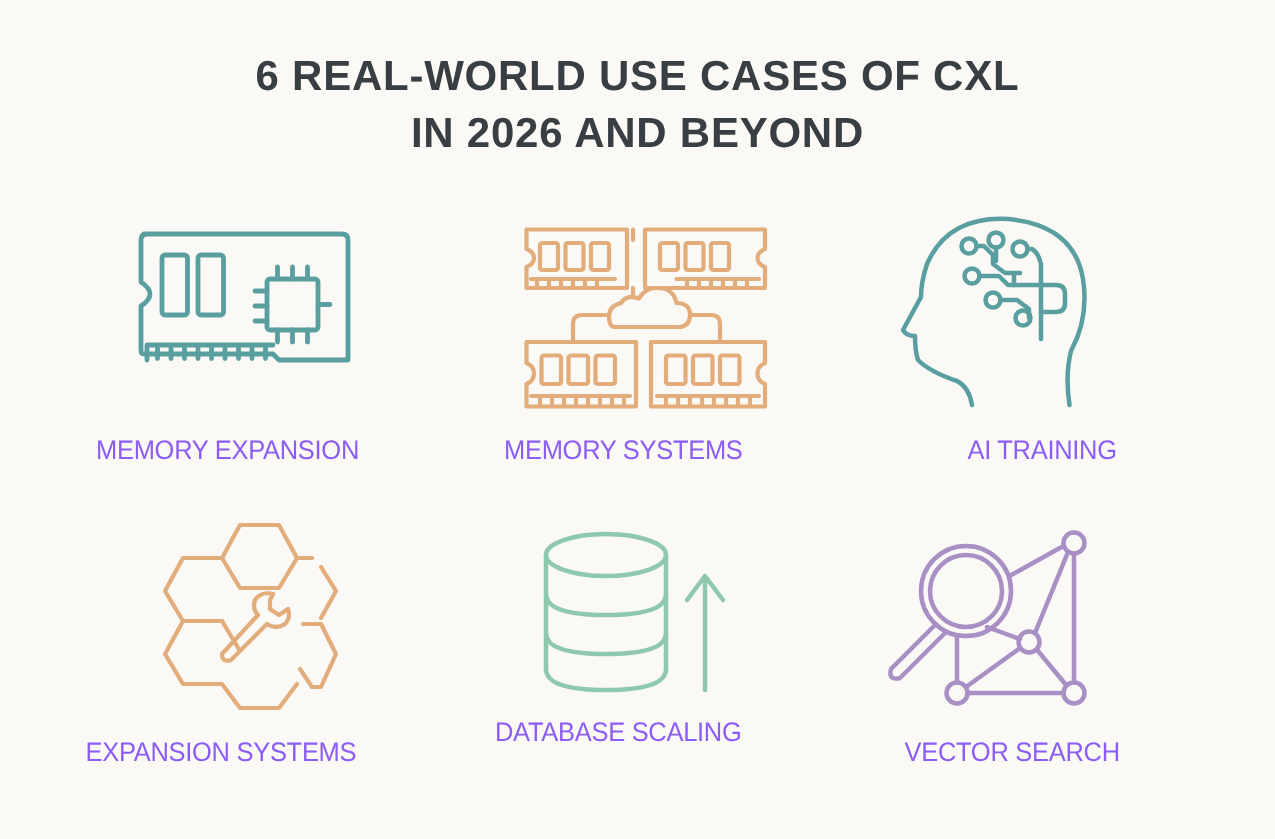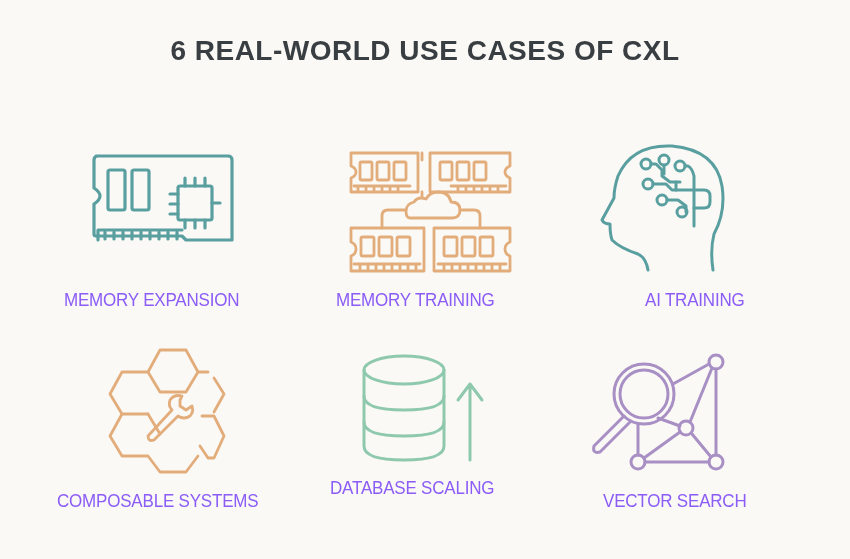--- a/index.html
+++ b/index.html
@@ -24,20 +24,21 @@
     font-size:17px; font-weight:400; color:#8b5cf6;
     letter-spacing:-0.2px; transform:scaleY(1.05);
   }
   svg { display:block; overflow:visible; }
 </style>
 </head>
 <body>
 
 <div class="title">
   <div>6 REAL-WORLD USE CASES OF CXL</div>
+  <div>IN 2026 AND BEYOND</div>
 </div>
 
 <div class="card">
   <div class="icon" style="left:90px;top:152px;">
     <svg width="150" height="96" viewBox="0 0 150 96" fill="none" stroke="#5a9fa0" stroke-width="3.2" stroke-linejoin="round" stroke-linecap="round">
       <path d="M6 4 H138 Q142 4 142 8 V88 H96 L92 84 H6 Q4 84 4 82 V52 Q10 48 10 44 Q10 40 4 36 V8 Q4 4 8 4 Z"></path>
       <rect x="18" y="18" width="17" height="40" rx="2"></rect>
       <rect x="42" y="18" width="17" height="40" rx="2"></rect>
       <rect x="88" y="34" width="34" height="34" rx="2"></rect>
       <path d="M95 34 V26 M105 34 V26 M115 34 V26 M95 68 V76 M105 68 V76 M115 68 V76 M88 42 H80 M88 52 H80 M88 62 H80 M122 51 H130"></path>
@@ -75,21 +76,21 @@
         <rect x="49" y="87" width="13" height="19" rx="1.5"></rect>
       <path d="M6 114 H72 M12 114 V120 M20 114 V120 M28 114 V120 M36 114 V120 M44 114 V120 M52 114 V120 M60 114 V120 M68 114 V120"></path>
 
       <path d="M86 78 H162 V92 Q157 94 157 99 Q157 104 162 106 V121 H86 Z"></path>
       <rect x="96" y="87" width="13" height="19" rx="1.5"></rect>
         <rect x="114" y="87" width="13" height="19" rx="1.5"></rect>
         <rect x="132" y="87" width="13" height="19" rx="1.5"></rect>
       <path d="M90 114 H158 M96 114 V120 M104 114 V120 M112 114 V120 M120 114 V120 M128 114 V120 M136 114 V120 M144 114 V120 M152 114 V120"></path>
     </svg>
   </div>
-  <div class="label" style="left:336px;top:291px;">MEMORY TRAINING</div>
+  <div class="label" style="left:336px;top:291px;">MEMORY SYSTEMS</div>
 </div>
 
 <div class="card">
   <div class="icon" style="left:598px;top:142px;">
     <svg width="130" height="132" viewBox="0 0 130 132" fill="none" stroke="#5a9fa0" stroke-width="3" stroke-linejoin="round" stroke-linecap="round">
       <path d="M115 128 Q112 108 116 92 Q128 70 124 44 Q118 8 74 4 Q34 2 20 34 Q16 46 16 56 L4 78 Q6 82 12 82 Q12 92 14 98 Q22 106 40 112 Q48 116 50 128"></path>
       <circle cx="48" cy="22" r="5"></circle>
         <circle cx="66" cy="18" r="5"></circle>
         <circle cx="82" cy="24" r="5"></circle>
       <circle cx="50" cy="42" r="5"></circle>
@@ -111,21 +112,21 @@
     <svg width="128" height="128" viewBox="0 0 128 128" fill="none" stroke="#e3ad7b" stroke-width="2.8" stroke-linejoin="round" stroke-linecap="round">
       <path d="M44 26 L56 4 H82 L94 26 L82 46 H56 Z"></path>
       <path d="M44 26 H18 L6 48 L18 68 H44"></path>
       <path d="M94 26 H104 M110 32 L120 48 L110 66"></path>
       <path d="M18 68 L6 90 L18 110 H44 L56 126 H82 L94 110"></path>
       <path d="M96 100 L104 112 H110 L120 90 L110 70 H98"></path>
       <path d="M44 68 L56 88"></path>
       <path d="M78 50 Q70 48 66 54 Q64 60 68 64 L44 90 Q44 96 50 94 L74 70 Q80 74 86 70 Q90 66 88 60 L82 64 L76 60 L76 54 Z"></path>
     </svg>
   </div>
-  <div class="label" style="left:57px;top:492px;">COMPOSABLE SYSTEMS</div>
+  <div class="label" style="left:57px;top:492px;">EXPANSION SYSTEMS</div>
 </div>
 
 <div class="card">
   <div class="icon" style="left:360px;top:352px;">
     <svg width="130" height="112" viewBox="0 0 130 112" fill="none" stroke="#8fc9ad" stroke-width="3" stroke-linejoin="round" stroke-linecap="round">
       <ellipse cx="44" cy="18" rx="40" ry="14"></ellipse>
       <path d="M4 18 V94 Q4 108 44 108 Q84 108 84 94 V18"></path>
       <path d="M4 44 Q4 58 44 58 Q84 58 84 44"></path>
       <path d="M4 70 Q4 84 44 84 Q84 84 84 70"></path>
       <path d="M110 108 V32 M98 48 L110 32 L122 48"></path>

